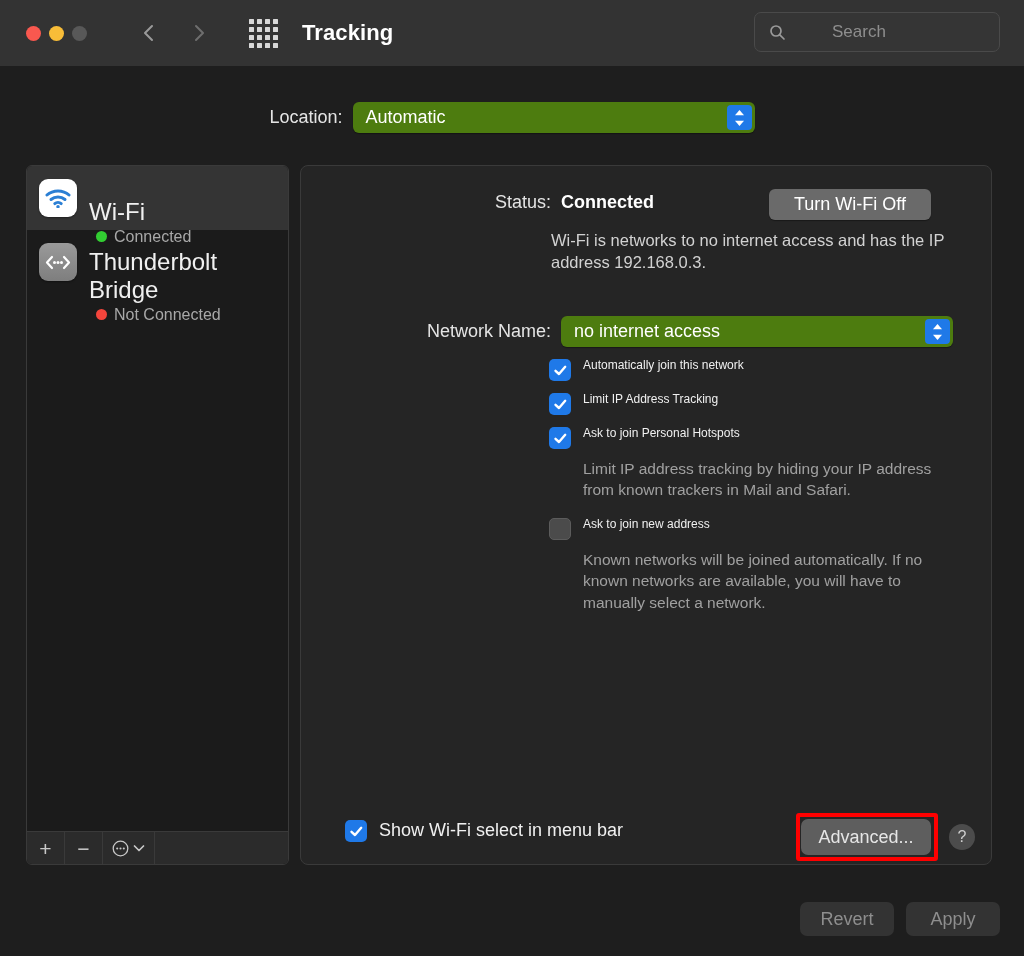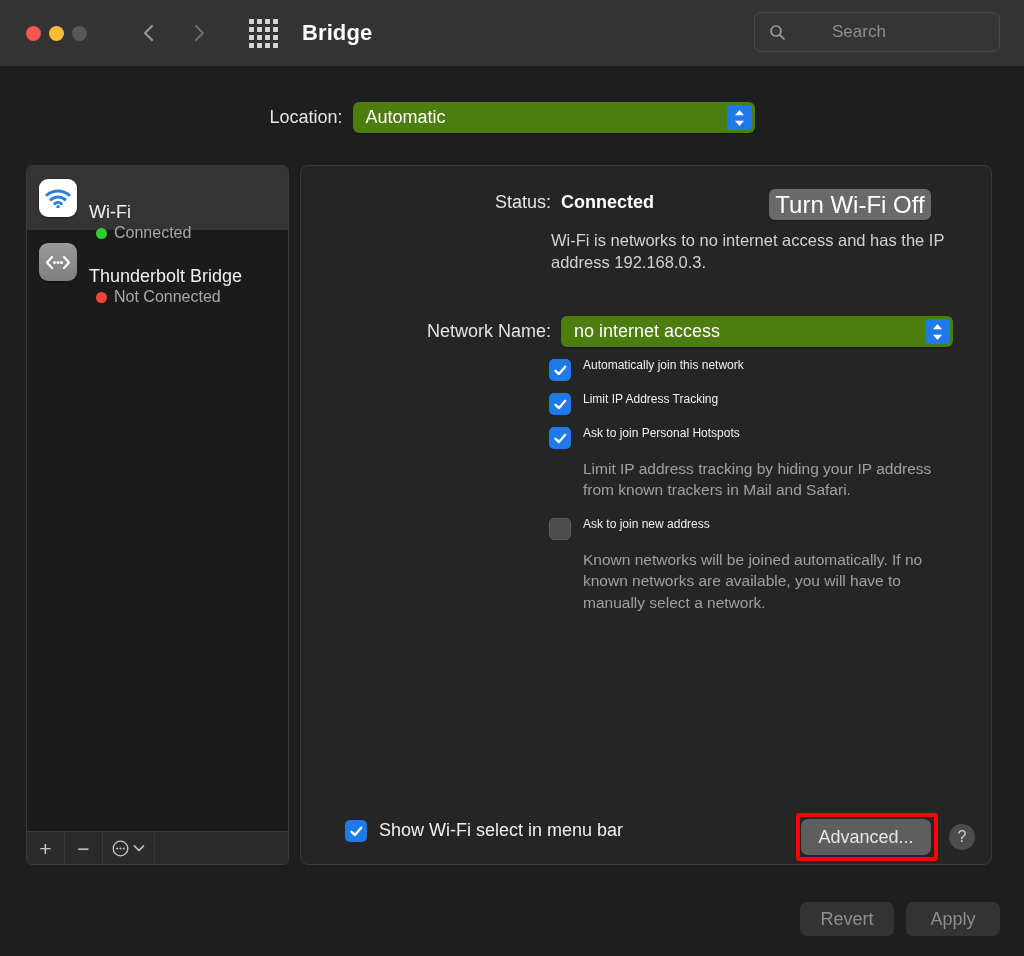--- a/index.html
+++ b/index.html
@@ -132,21 +132,21 @@
     box-shadow: 0 1px 2px rgba(0,0,0,0.4);
   }
   .sb-icon.wifi { background: #ffffff; }
   .sb-icon.tbolt { background: linear-gradient(#9a9a9a, #7e7e7e); }
   .wifi-svg { width: 26px; height: 20px; }
   .wifi-svg path { fill: none; stroke: #2b7fd4; stroke-linecap: round; }
   .tb-svg { width: 26px; height: 15px; }
   .tb-svg path, .tb-svg circle { fill: #ffffff; stroke: none; }
   .tb-svg polyline { fill: none; stroke: #ffffff; stroke-width: 2.2; stroke-linecap: round; stroke-linejoin: round; }
   .sb-text { margin-left: 12px; }
-  .sb-name { font-size: 18px; color: #f0f0f0; line-height: 1.15; margin-top: 48px; }
+  .sb-name { font-size: 24px; color: #f0f0f0; line-height: 1.15; margin-top: 48px; }
   .sb-status { display: flex; align-items: center; margin-top: 2px; }
   .dot { width: 11px; height: 11px; border-radius: 50%; flex: none; }
   .dot.green { background: #32cd32; }
   .dot.red { background: #f4453c; }
   .sb-status span { font-size: 16px; color: #a8a8a8; margin-left: 7px; }
 
   .sb-toolbar {
     height: 33px;
     border-top: 1px solid #3a3a3a;
     background: #2b2b2b;
@@ -184,21 +184,21 @@
   #status-label { width: 250px; }
   #status-value {
     margin-left: 10px;
     font-size: 18px; font-weight: bold; color: #ffffff;
   }
   .pill-btn {
     position: absolute;
     background: #6a6a6a;
     border-radius: 6px;
     color: #ffffff;
-    font-size: 24px;
+    font-size: 18px;
     display: flex; align-items: center; justify-content: center;
     box-shadow: 0 1px 1px rgba(0,0,0,0.35);
     font-family: "Liberation Sans", sans-serif;
     border: none;
   }
   #turn-wifi-off { left: 468px; top: 23px; width: 162px; height: 31px; }
 
   #status-desc {
     position: absolute; left: 250px; top: 63px;
     width: 400px;
@@ -315,21 +315,21 @@
       <i></i>
         <i></i>
         <i></i>
         <i></i>
       <i></i>
         <i></i>
         <i></i>
         <i></i>
     </div>
 
-    <div class="win-title">Bridge</div>
+    <div class="win-title">Tracking</div>
 
     <div class="searchbox">
       <svg class="search-icon" viewBox="0 0 17 17">
         <circle cx="7" cy="7" r="5"></circle>
         <line x1="10.8" y1="10.8" x2="15" y2="15"></line>
       </svg>
       <input class="search-input" type="text" placeholder="Search" style="">
     </div>
   </div>
 

